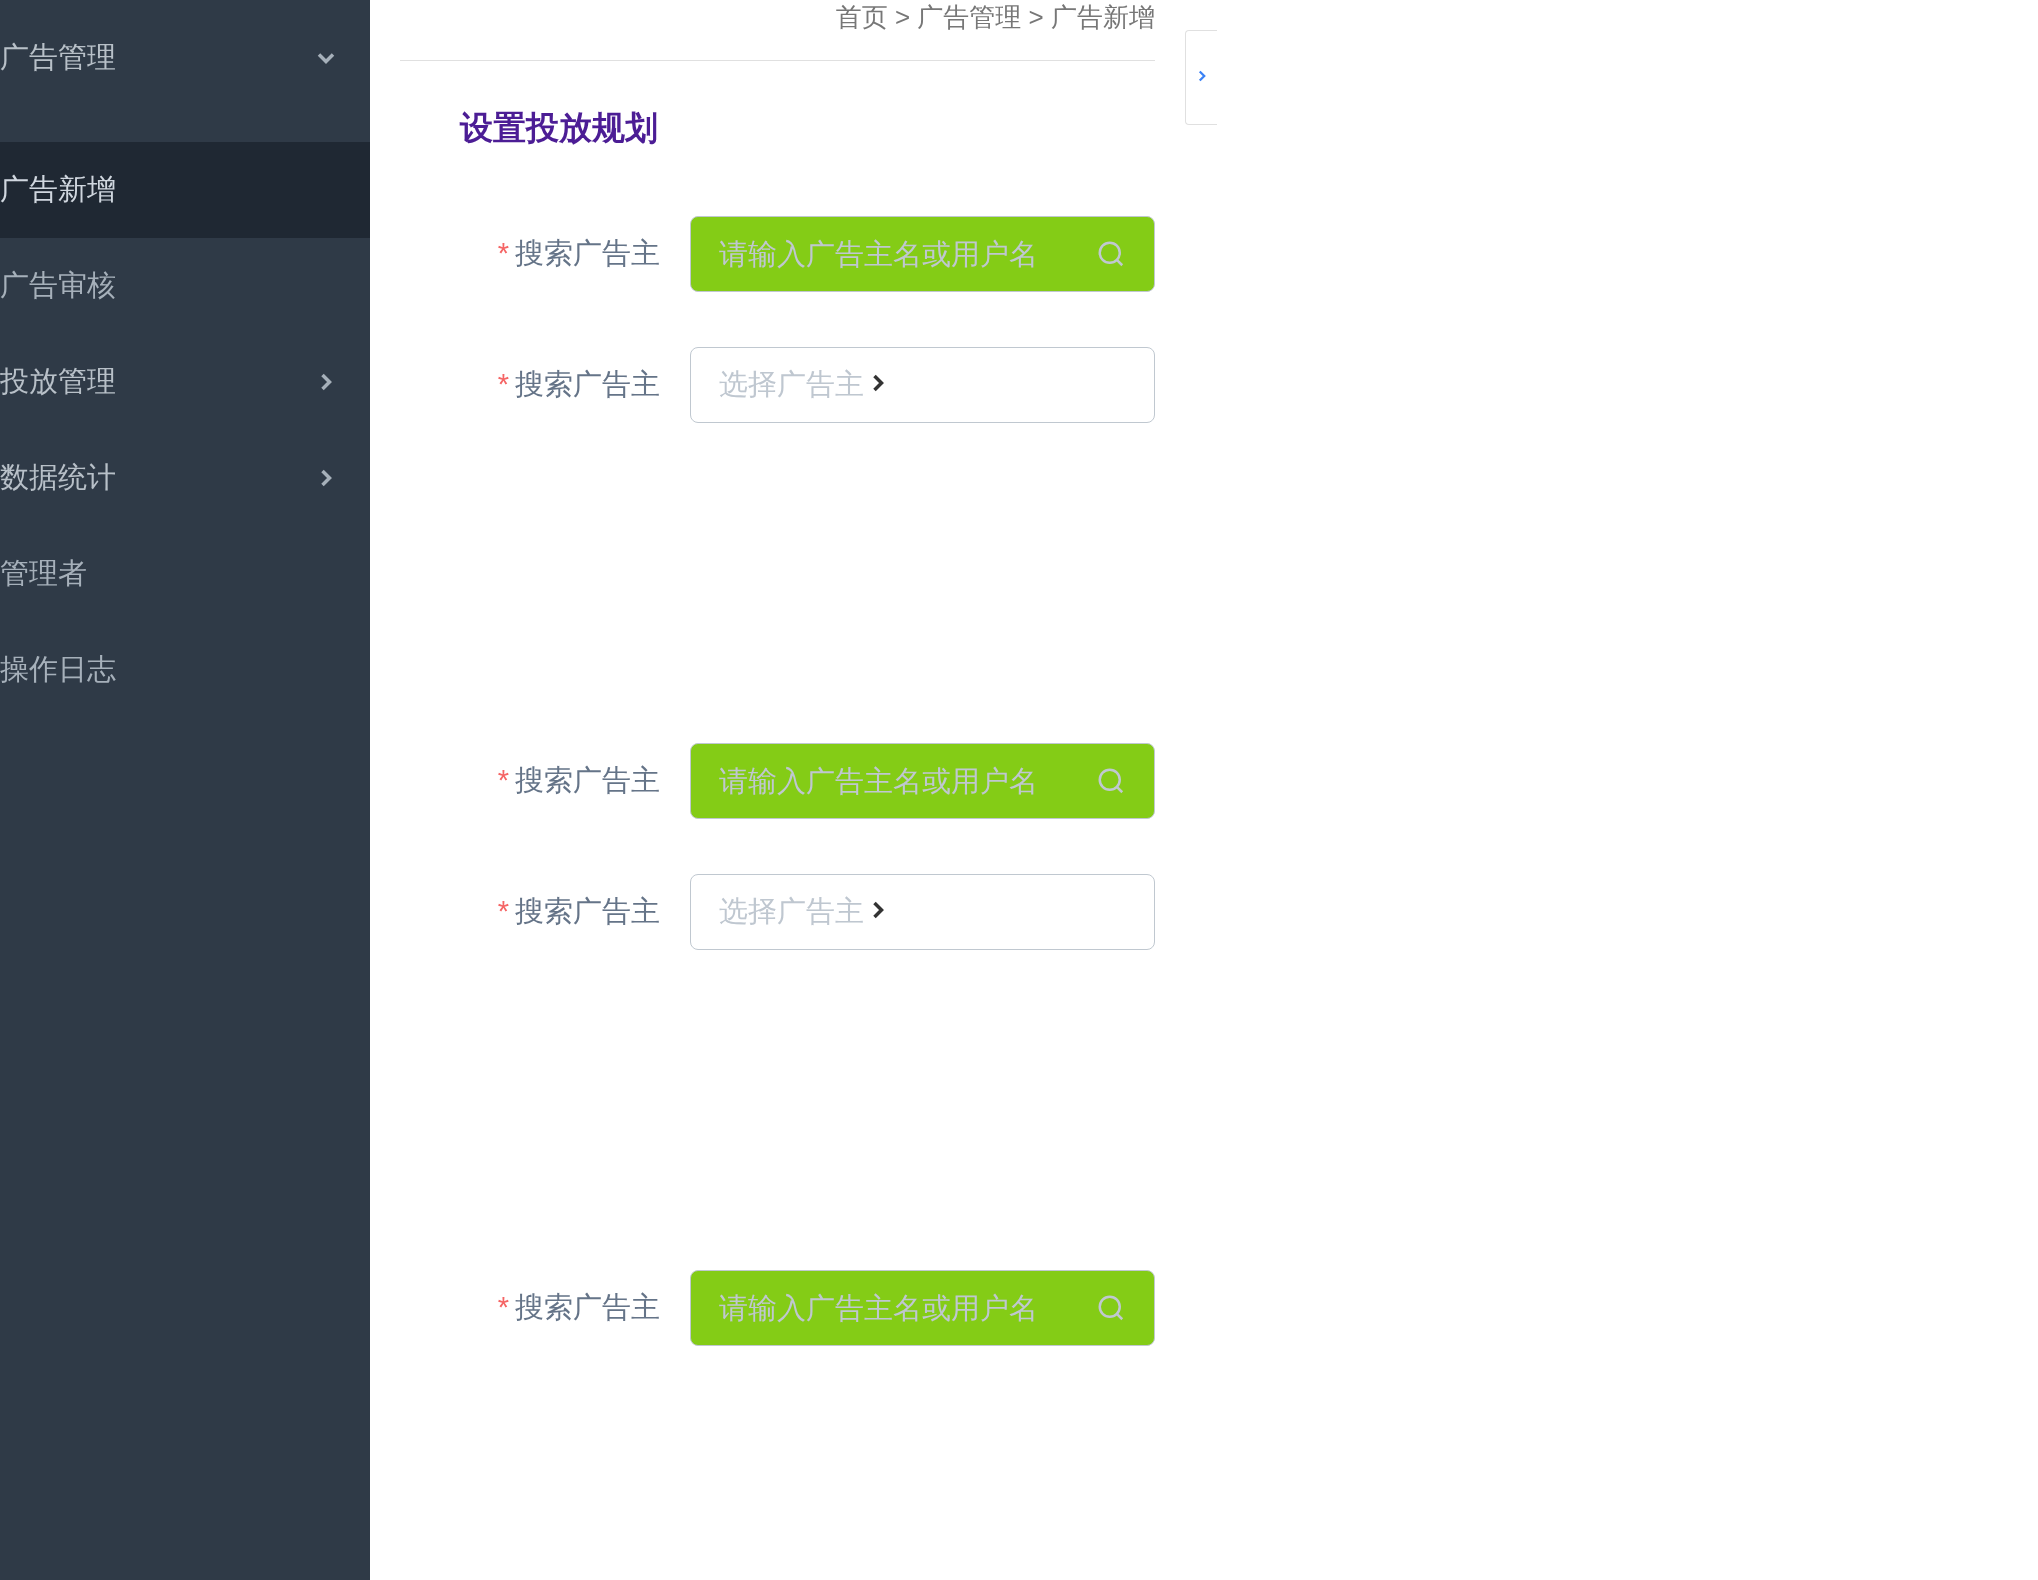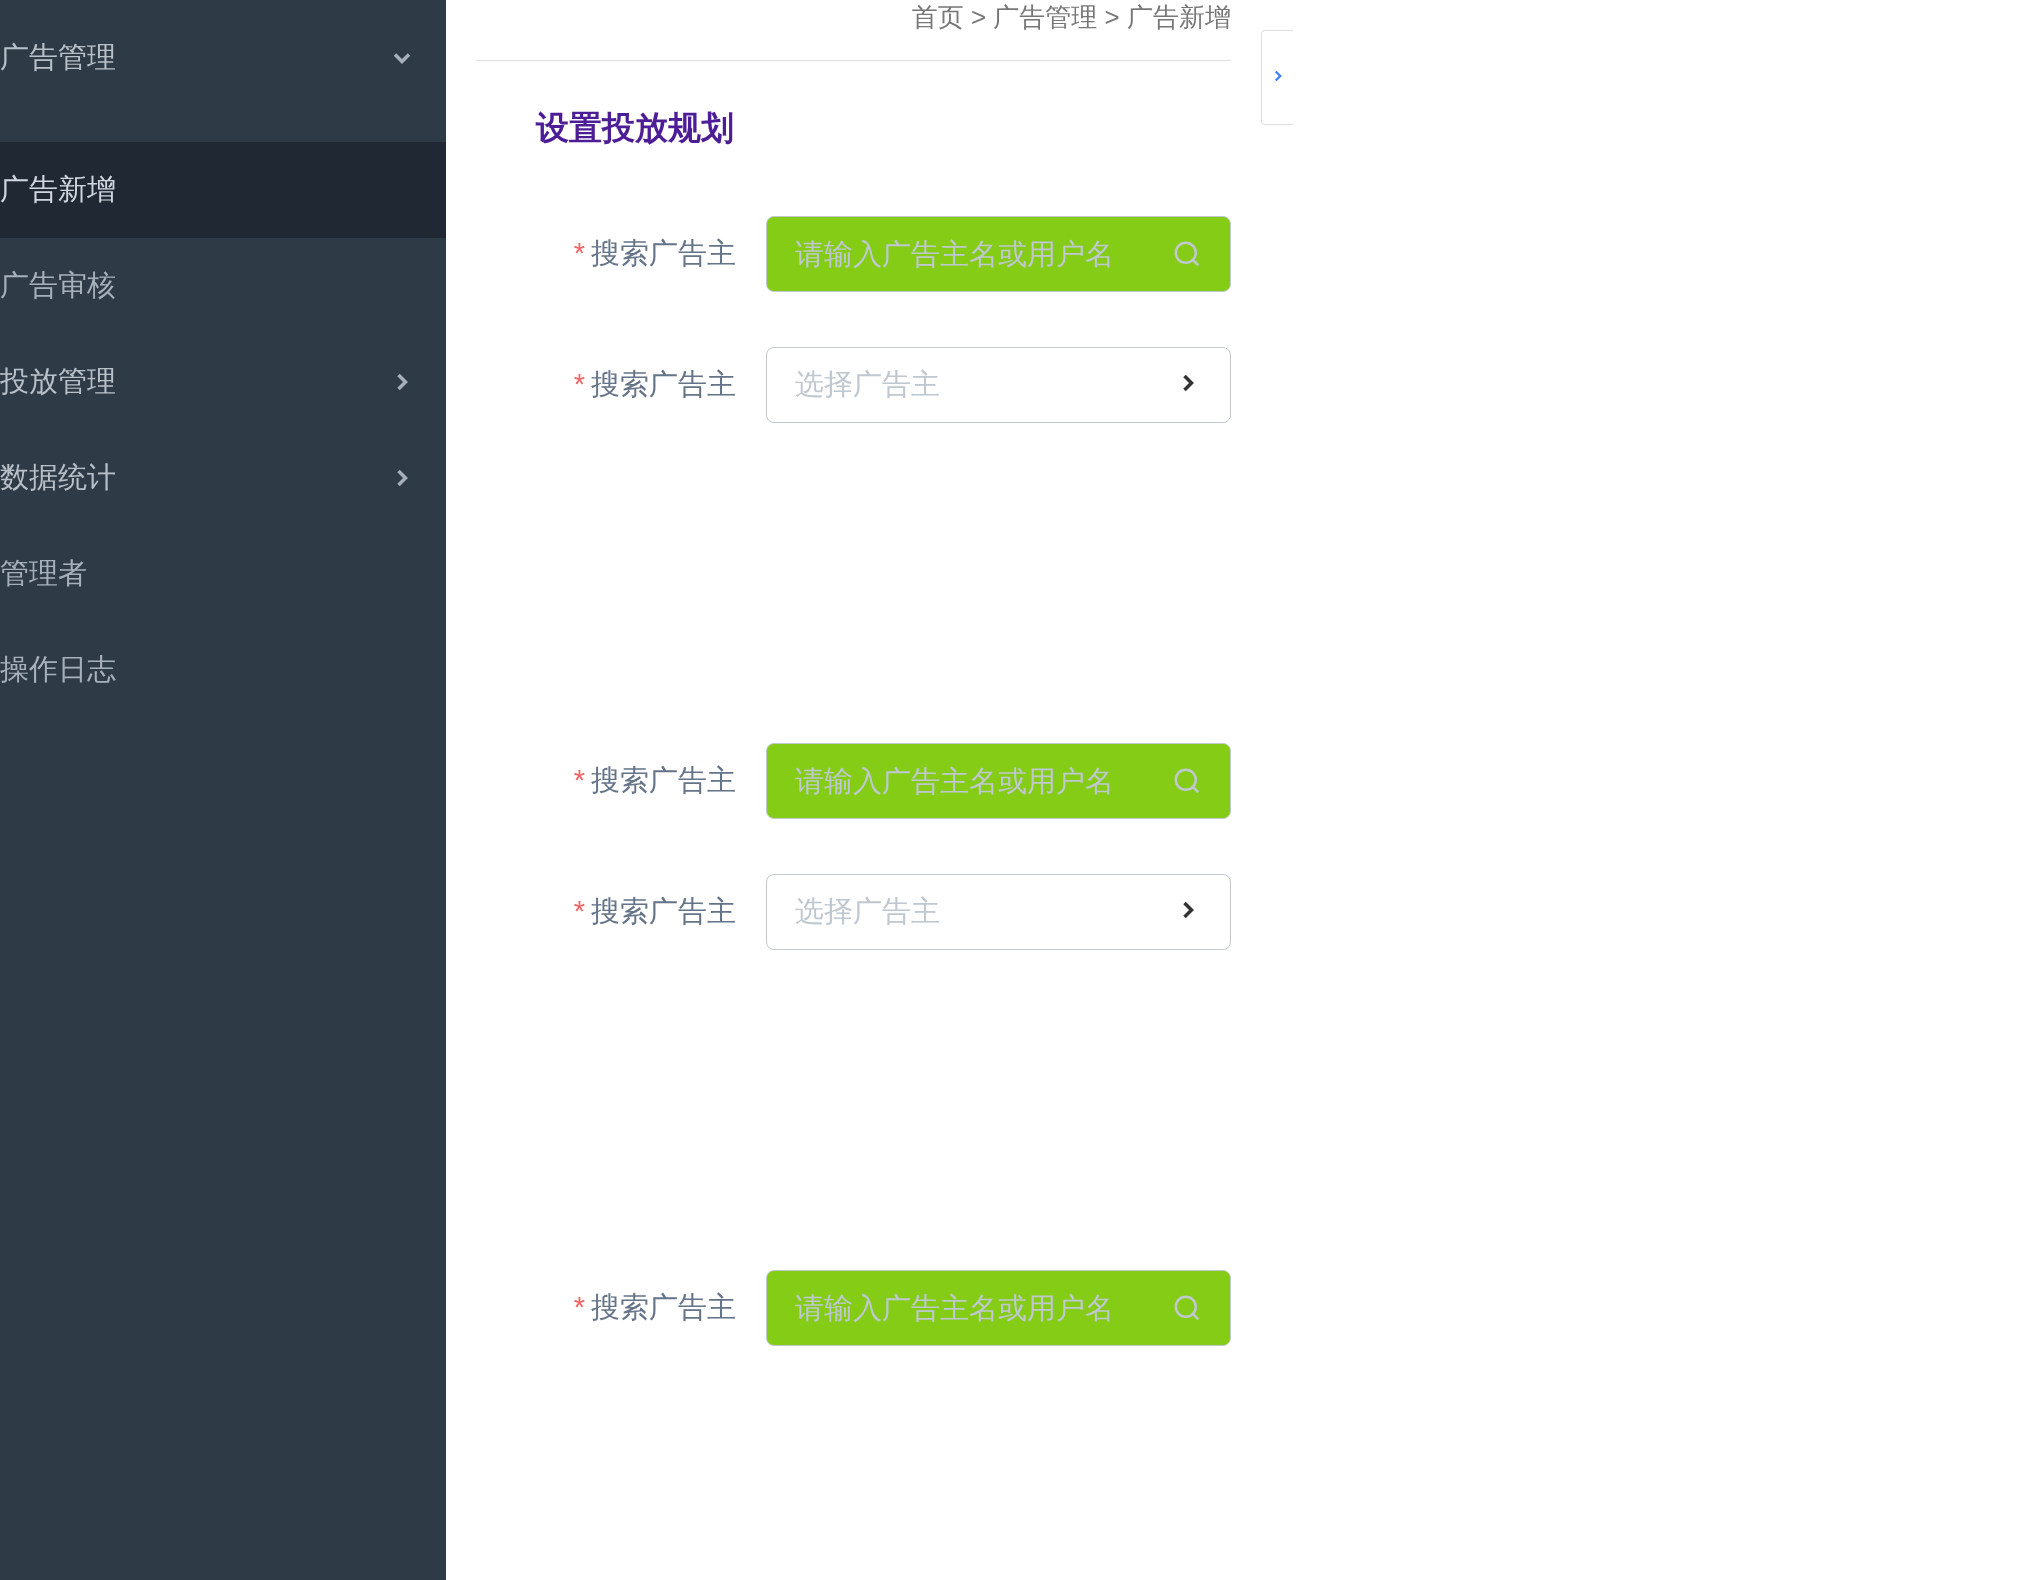--- a/index.html
+++ b/index.html
@@ -13,21 +13,21 @@
       height: 1580px;
       overflow: hidden;
       background: #fff;
       position: relative;
     }
     .container {
       display: flex;
       height: 100%;
     }
     .sidebar {
-      width: 446px;
+      width: 370px;
       background: #2c3e50;
       background: #2f3a47;
       flex-shrink: 0;
       padding-top: 10px;
     }
     .sidebar-item {
       display: flex;
       align-items: center;
       justify-content: space-between;
       padding: 0 30px 0 0;
@@ -127,21 +127,21 @@
       color: #bfc7d0;
     }
     .input-icon-right {
       color: #c0c8d0;
       display: flex;
       align-items: center;
     }
     .cascader {
       display: flex;
       align-items: center;
-      justify-content: space-between;
+      justify-content: flex-start;
       border: 1px solid #c0c8d0;
       border-radius: 8px;
       height: 76px;
       padding: 0 28px;
       background: #fff;
       cursor: pointer;
     }
     .cascader-placeholder {
       color: #bfc7d0;
       font-size: 29px;

